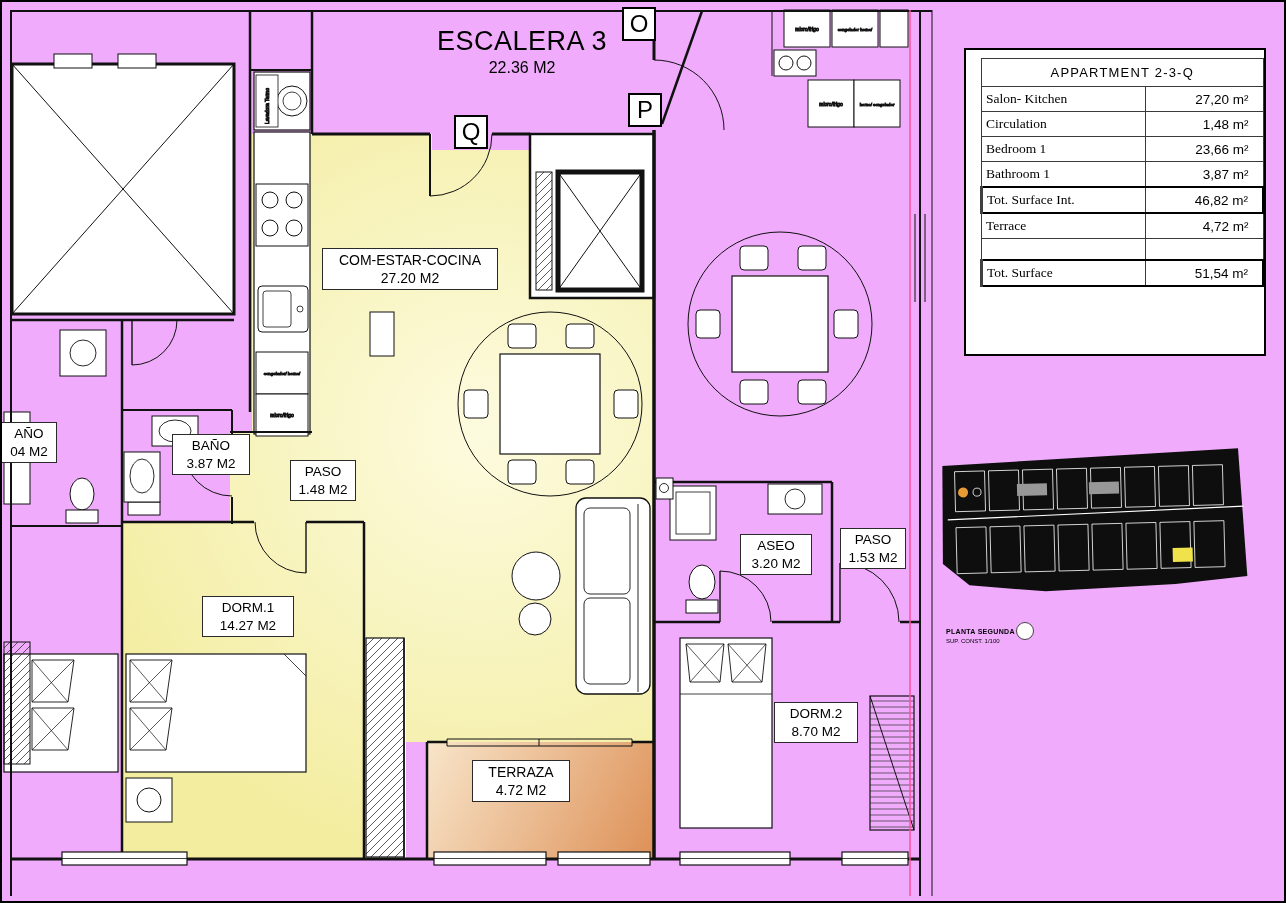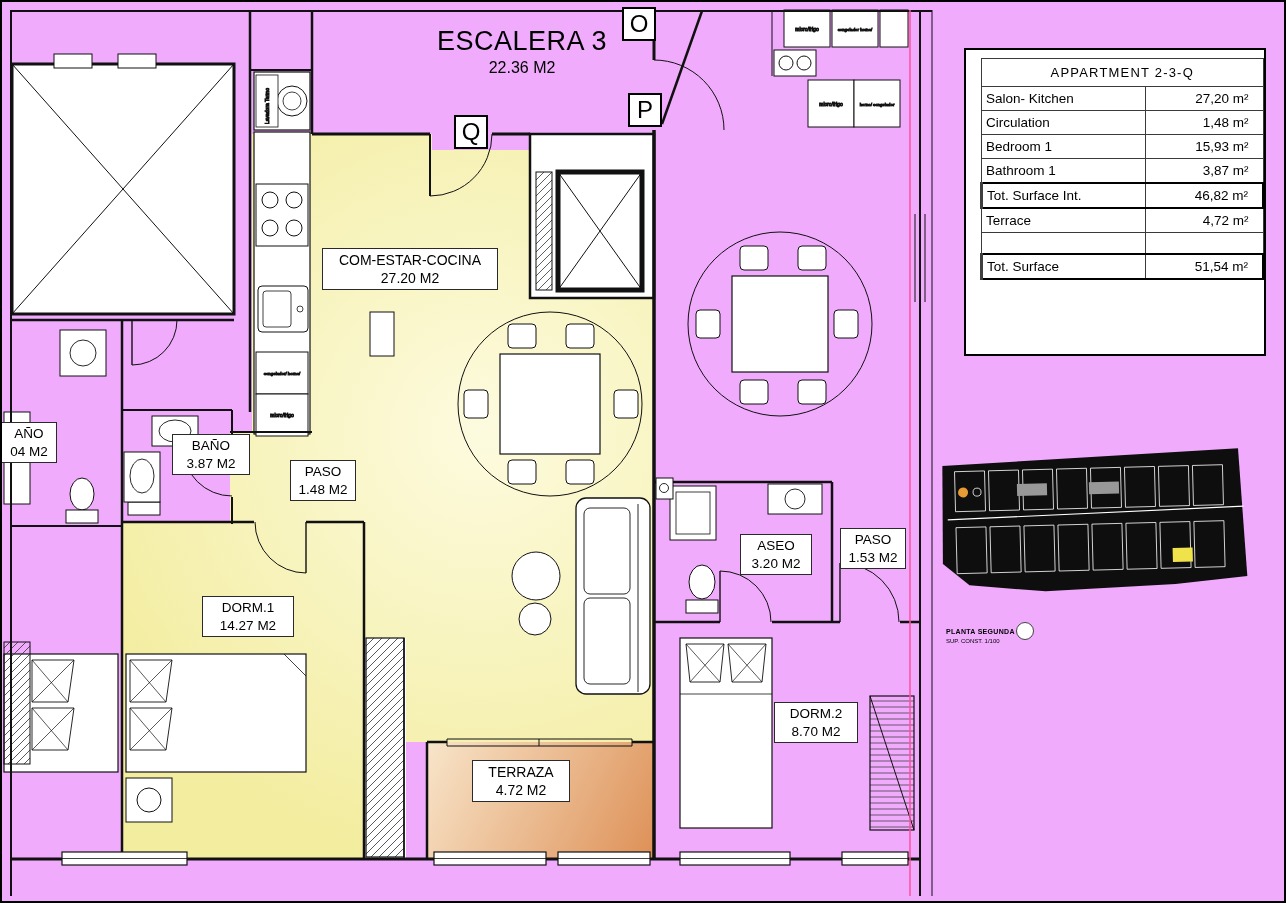--- a/index.html
+++ b/index.html
@@ -23,21 +23,21 @@
   .plan-label .nm, .plan-label .area { display:block; }
   .plan-label.noborder { border:none; background:#fff; }
   .plan-label.clipped { border-left:none; }
 
   .summary-box { position:absolute; left:962px; top:46px; width:298px; height:304px;
     border:2px solid #000; background:#fff; }
   table.summary { position:absolute; left:978px; top:56px; border-collapse:collapse;
     background:#fff; font-size:13.5px; }
   table.summary td { border:1px solid #3a3a3a; }
   table.summary .title-cell { font-size:13px; letter-spacing:1.2px; text-align:center; padding:6px 4px; }
-  table.summary .lbl { width:152px; padding:4px 6px 4px 4px; }
+  table.summary .lbl { width:152px; padding:4px 6px 4px 4px;font-family:Liberation Serif, serif; }
   table.summary .val { width:96px; padding:4px 14px 4px 6px; text-align:right; }
   table.summary tr.total td { border-top:2px solid #000; border-bottom:2px solid #000; }
   table.summary tr.total td:first-child { border-left:3px solid #404040; }
   table.summary tr.total td:last-child { border-right:2px solid #000; }
   table.summary tr.spacer td { height:12px; }
 
   .keyplan-caption1 { position:absolute; left:944px; top:626px; width:130px;
     font-size:7px; font-weight:bold; letter-spacing:0.3px; }
   .keyplan-caption2 { position:absolute; left:944px; top:636px; width:130px; font-size:6px; }
   .keyplan-circle { position:absolute; left:1014px; top:620px; width:16px; height:16px;
@@ -325,21 +325,21 @@
     <tr>
       <td class="lbl">Salon- Kitchen</td>
       <td class="val">27,20 m²</td>
     </tr>
     <tr>
       <td class="lbl">Circulation</td>
       <td class="val">1,48 m²</td>
     </tr>
     <tr>
       <td class="lbl">Bedroom 1</td>
-      <td class="val">15,93 m²</td>
+      <td class="val">23,66 m²</td>
     </tr>
     <tr>
       <td class="lbl">Bathroom 1</td>
       <td class="val">3,87 m²</td>
     </tr>
     <tr class="total">
       <td class="lbl">Tot. Surface Int.</td>
       <td class="val">46,82 m²</td>
     </tr>
     <tr>

